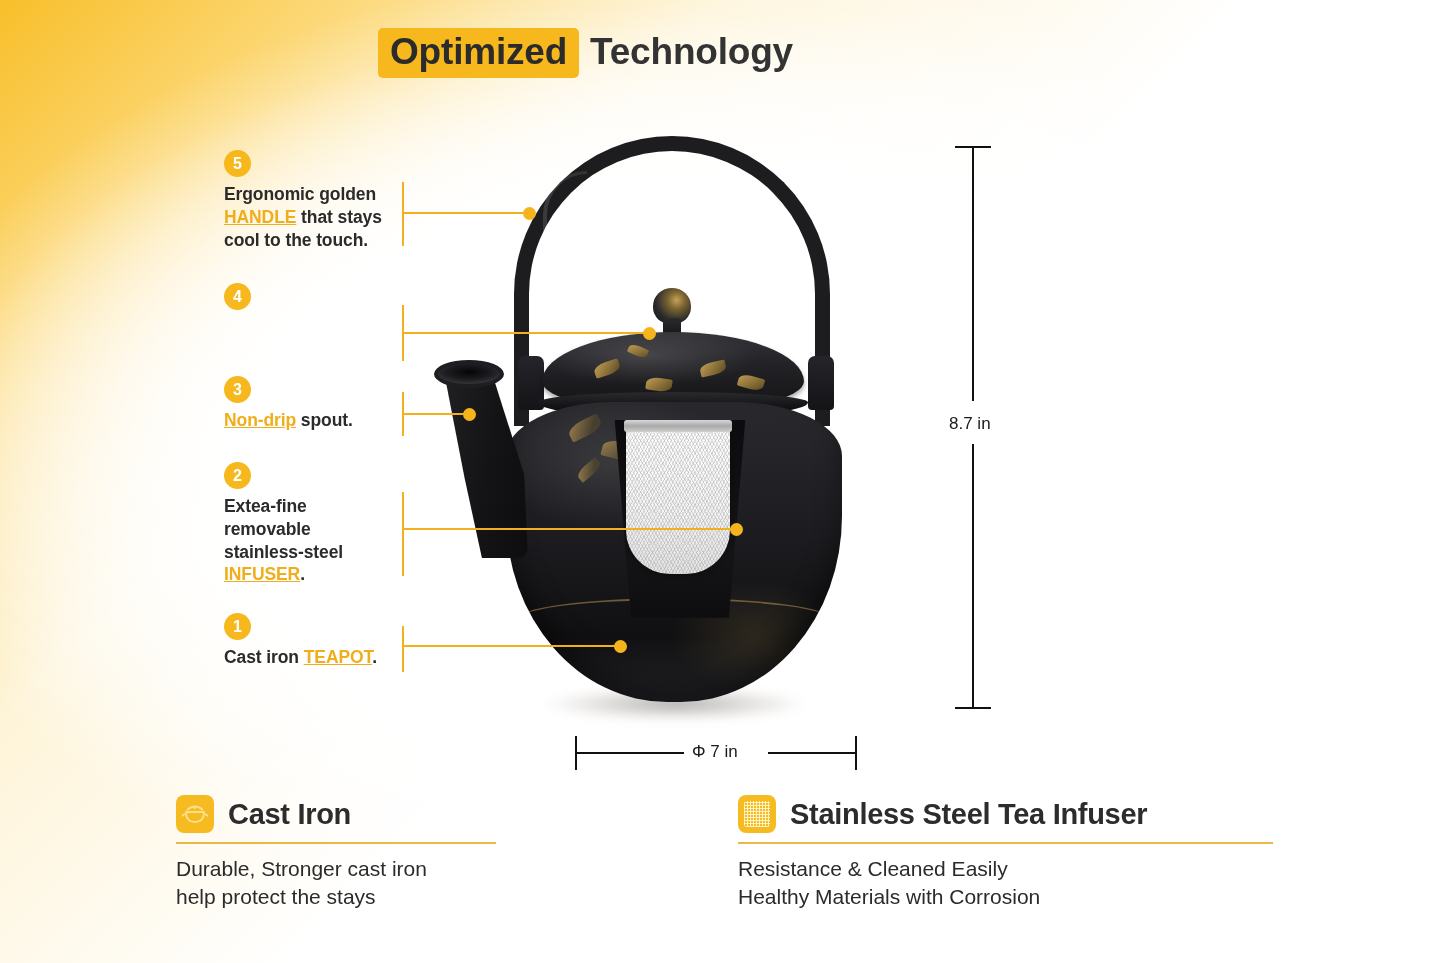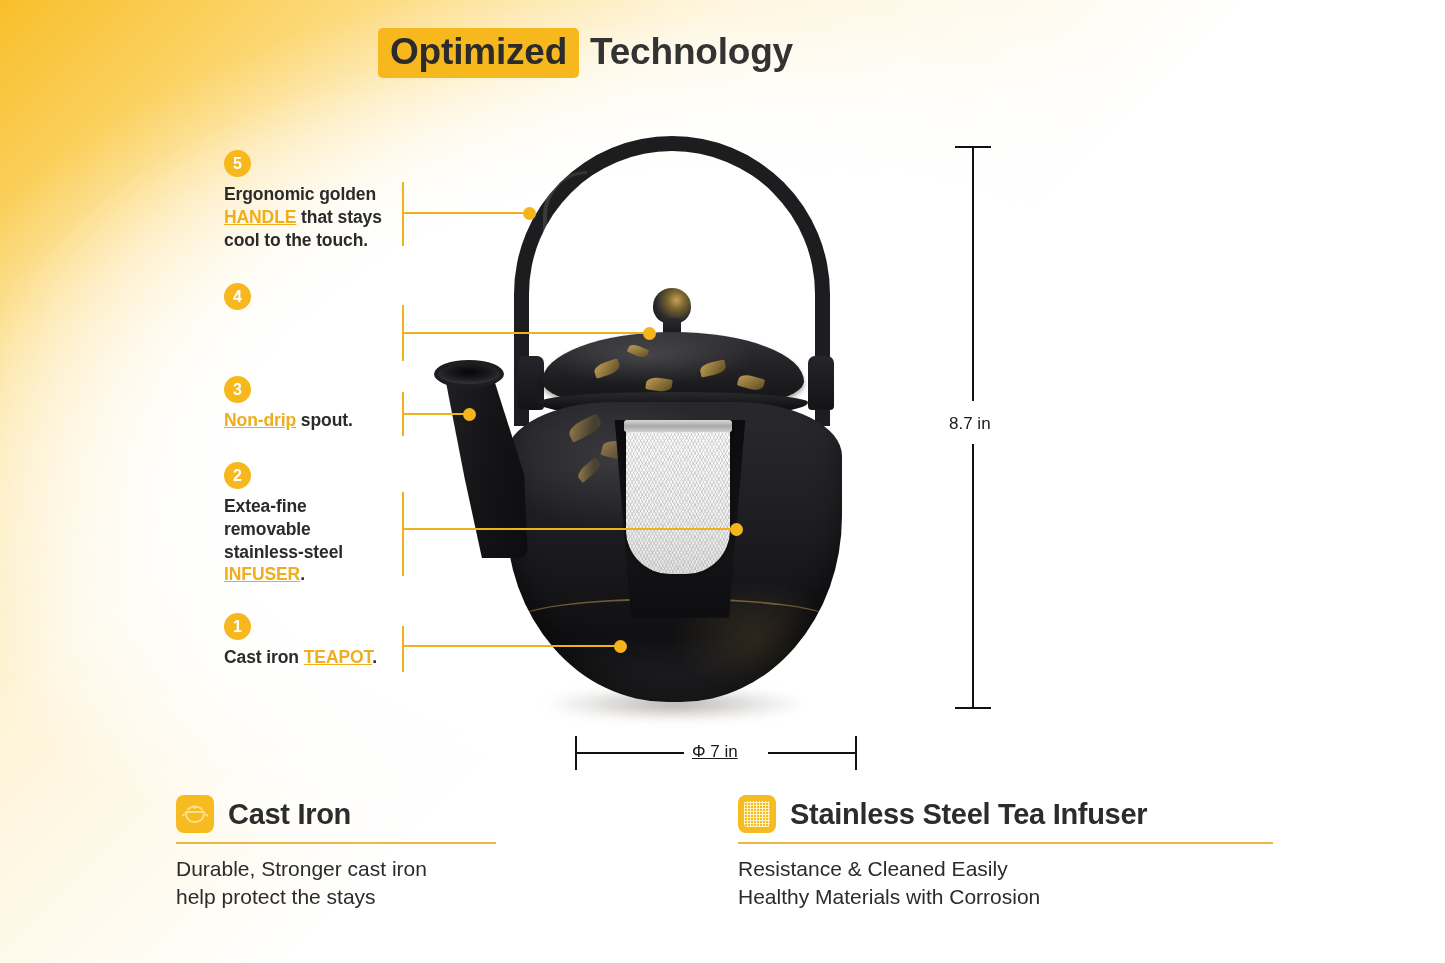--- a/index.html
+++ b/index.html
@@ -479,21 +479,21 @@
   <div class="dot" style="left:614px; top:640px;"></div>
 
   <div class="dim-cap-h" style="left:955px; top:146px;"></div>
   <div class="dim-line-v" style="left:972px; top:146px; height:255px;"></div>
   <div class="dim-label" style="left:949px; top:414px;">8.7 in</div>
   <div class="dim-line-v" style="left:972px; top:444px; height:264px;"></div>
   <div class="dim-cap-h" style="left:955px; top:707px;"></div>
 
   <div class="dim-cap-v" style="left:575px; top:736px;"></div>
   <div class="dim-line-h" style="left:575px; top:752px; width:109px;"></div>
-  <div class="dim-label" style="left:692px; top:742px;text-decoration:underline;">Φ 7 in</div>
+  <div class="dim-label" style="left:692px; top:742px;">Φ 7 in</div>
   <div class="dim-line-h" style="left:768px; top:752px; width:88px;"></div>
   <div class="dim-cap-v" style="left:855px; top:736px;"></div>
 
 
   <div class="feature" style="left:176px; top:795px; width:320px;">
     <div class="feat-head">
       <div class="feat-icon">
         <svg class="icon-pot" viewBox="0 0 38 38">
           <g fill="none" stroke="#fde08a" stroke-width="1.8">
             <path d="M11 15 q8 -7 16 0"></path>

